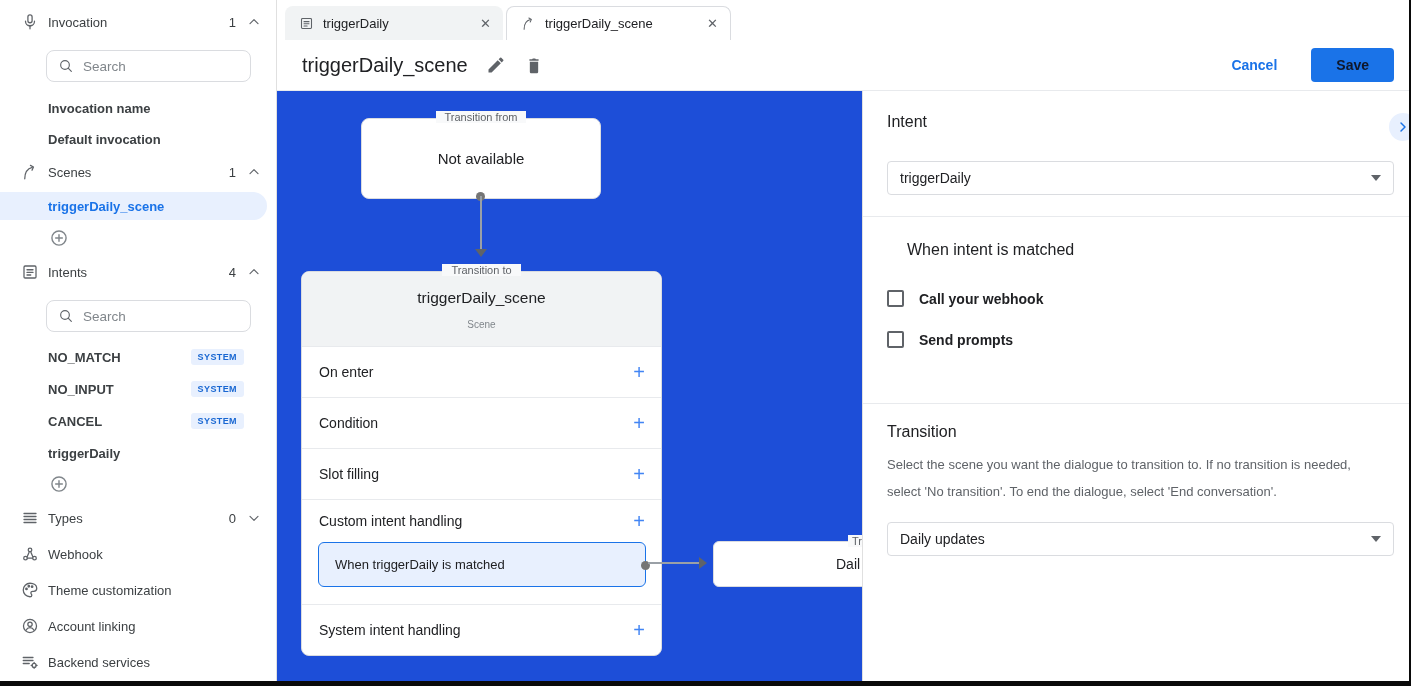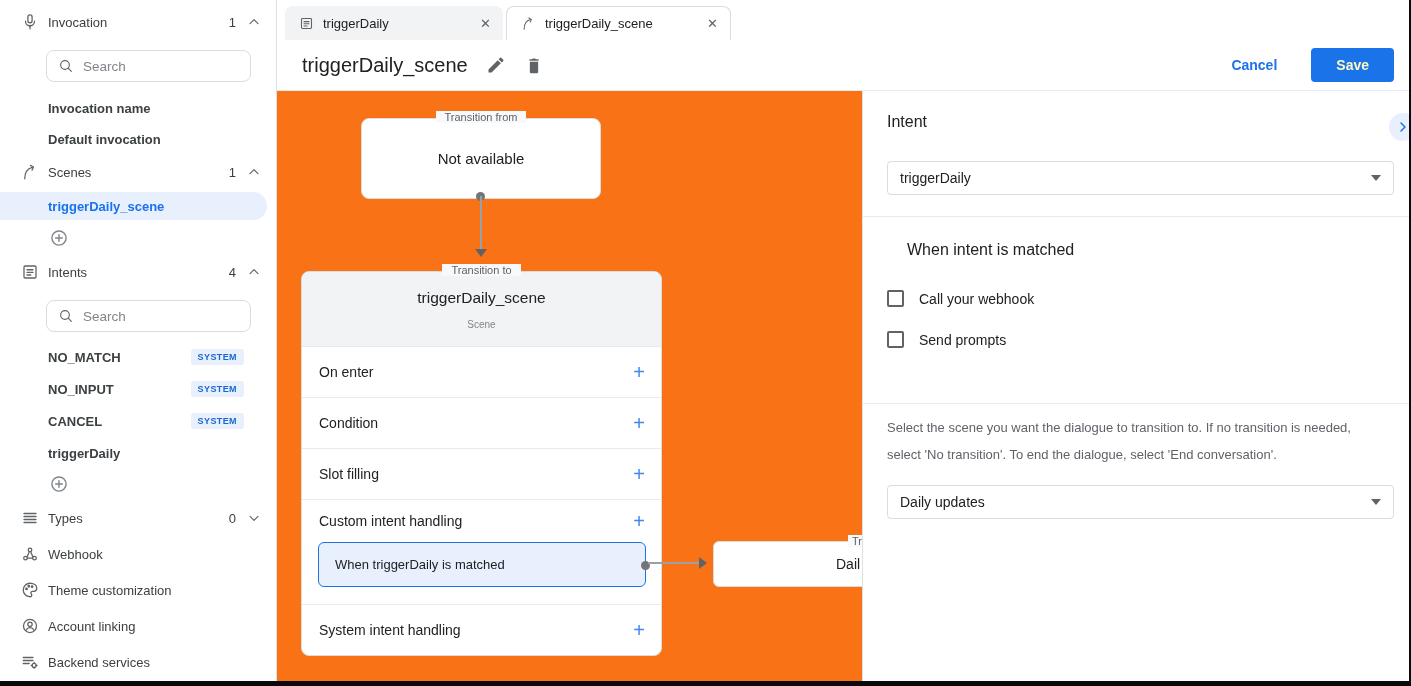--- a/index.html
+++ b/index.html
@@ -30,24 +30,24 @@
   .tab .tlabel { margin-left:9px; color:#202124; }
   .tab .tclose { margin-left:auto; color:#5f6368; font-size:13px; padding-left:26px; cursor:pointer; }
   .tab-inactive { left:8px; width:218px; background:#f1f3f4; }
   .tab-active { left:229px; width:225px; background:#fff; border:1px solid #dadce0; border-bottom:none; }
 
   
   .hdr { position:absolute; left:277px; top:40px; right:2px; height:51px; background:#fff; border-bottom:1px solid #e8eaed; display:flex; align-items:center; }
   .hdr-title { margin-left:25px; font-size:20px; color:#202124; }
   .hicon { width:20px; height:20px; margin-left:18px; cursor:pointer; }
   .hdr-cancel { margin-left:auto; color:#1a73e8; font-size:14px; font-weight:bold; cursor:pointer; }
-  .hdr-save { margin:0 15px 0 34px; background:#1a73e8; color:#fef9c3; border:none; border-radius:4px; height:34px; padding:0 25px; font-size:14px; font-weight:bold; font-family:"Liberation Sans",sans-serif; cursor:pointer; }
-
-  
-  .canvas { position:absolute; left:277px; top:91px; width:585px; bottom:5px; background:#f97316; overflow:hidden; }
+  .hdr-save { margin:0 15px 0 34px; background:#1a73e8; color:#0f172a; border:none; border-radius:4px; height:34px; padding:0 25px; font-size:14px; font-weight:bold; font-family:"Liberation Sans",sans-serif; cursor:pointer; }
+
+  
+  .canvas { position:absolute; left:277px; top:91px; width:585px; bottom:5px; background:#1d4ed8; overflow:hidden; }
   .floatlabel { position:absolute; top:-8px; left:0; right:0; text-align:center; font-size:11px; color:#5f6368; pointer-events:none; }
   .floatlabel span { background:#f8f9fa; padding:0 9px; }
   .frombox { position:absolute; left:84px; top:27px; width:240px; height:81px; background:#fff; border:1px solid #dadce0; border-radius:8px; display:flex; align-items:center; justify-content:center; font-size:15px; color:#202124; }
   .vline { position:absolute; left:203px; top:105px; width:1.5px; height:55px; background:#9aa0a6; }
   .vdot { position:absolute; left:199px; top:101px; width:9px; height:9px; border-radius:50%; background:#757575; }
   .varrow { position:absolute; left:198px; top:158px; width:0; height:0; border-left:6px solid transparent; border-right:6px solid transparent; border-top:8px solid #5f6368; }
 
   .scard { position:absolute; left:24px; top:180px; width:361px; height:385px; background:#fff; border:1px solid #dadce0; border-radius:8px; }
   .scard-head { height:74px; background:#f1f3f4; border-radius:7px 7px 0 0; display:flex; flex-direction:column; align-items:center; justify-content:center; }
   .scard-title { font-size:15.5px; color:#202124; }
@@ -69,21 +69,21 @@
   .panel { position:absolute; left:862px; top:91px; right:2px; bottom:5px; background:#fff; border-left:1px solid #e0e0e0; }
   .p-head { font-size:16px; color:#202124; margin:22px 0 0 24px; }
   .p-select { margin:30px 15px 0 24px; height:34px; border:1px solid #dadce0; border-radius:4px; display:flex; align-items:center; padding:0 12px; font-size:14px; color:#202124; cursor:pointer; background:#fff; }
   .p-caret { margin-left:auto; width:0; height:0; border-left:5px solid transparent; border-right:5px solid transparent; border-top:6px solid #5f6368; }
   .p-div { height:1px; background:#e8eaed; }
   .div1 { margin-top:21px; } .div2 { margin-top:55px; }
   .p-head2 { margin-top:24px;margin-left:44px; }
   .cbrow { display:flex; align-items:center; margin:31px 0 0 24px; cursor:pointer; }
   .cbrow + .cbrow { margin-top:24px; }
   .cbox { width:17px; height:17px; border:2px solid #5f6368; border-radius:2px; background:#fff; }
-  .cblabel { margin-left:15px; font-size:14px; font-weight:normal; color:#202124; }
+  .cblabel { margin-left:15px; font-size:14px; font-weight:bold; color:#202124; }
   .p-head3 { margin-top:19px; }
   .p-desc { margin:10px 28px 0 24px; font-size:13px; line-height:27px; color:#5f6368; max-width:525px; }
   .p-select2 { margin-top:17px; }
   .p-chev { position:absolute; right:-8px; top:22px; width:28px; height:28px; border-radius:50%; background:#e8f0fe; display:flex; align-items:center; justify-content:center; cursor:pointer; }
 
   
   .edge-bottom { position:absolute; left:0; bottom:0; height:5px; width:100%; background:#0a0a0a; }
   .edge-right { position:absolute; right:0; top:0; width:2px; height:100%; background:#0a0a0a; }
 
   svg.ic { stroke:#5f6368; fill:none; stroke-width:1.7; stroke-linecap:round; stroke-linejoin:round; }
@@ -364,20 +364,21 @@
       <span class="cbox"></span>
       <span class="cblabel">Call your webhook</span>
     </div>
     <div class="cbrow">
       <span class="cbox"></span>
       <span class="cblabel">Send prompts</span>
     </div>
 
     <div class="p-div div2"></div>
 
+    <div class="p-head p-head3">Transition</div>
     <div class="p-desc">Select the scene you want the dialogue to transition to. If no transition is needed, select 'No transition'. To end the dialogue, select 'End conversation'.</div>
 
     <div class="p-select p-select2">
       <span>Daily updates</span>
       <span class="p-caret"></span>
     </div>
   </aside>
 
   <div class="edge-bottom"></div>
   <div class="edge-right"></div>

